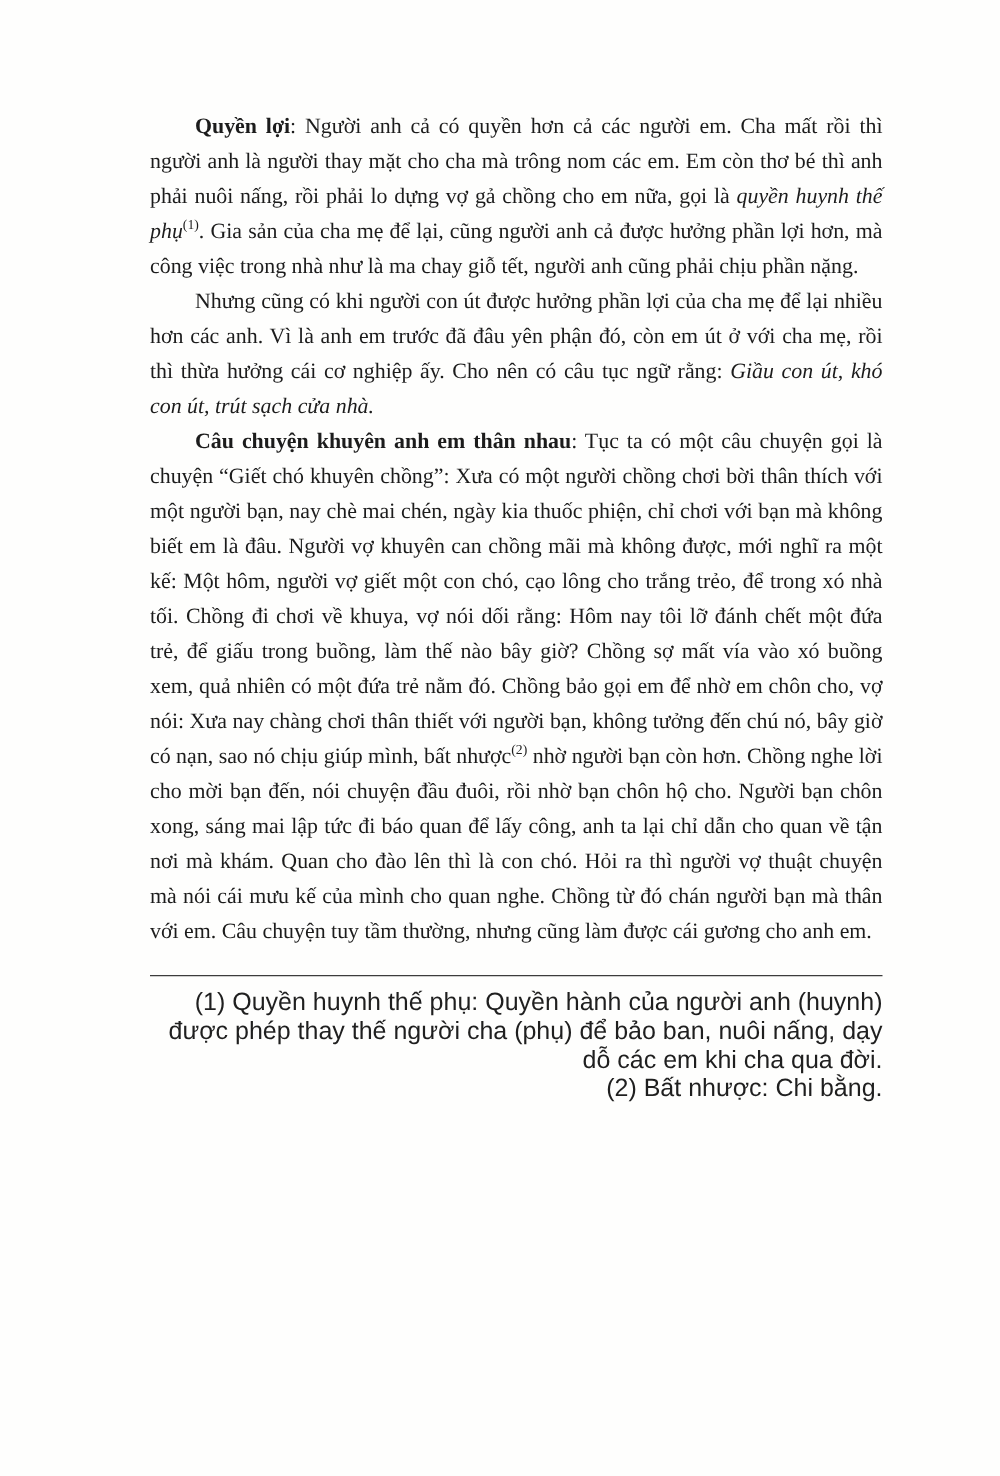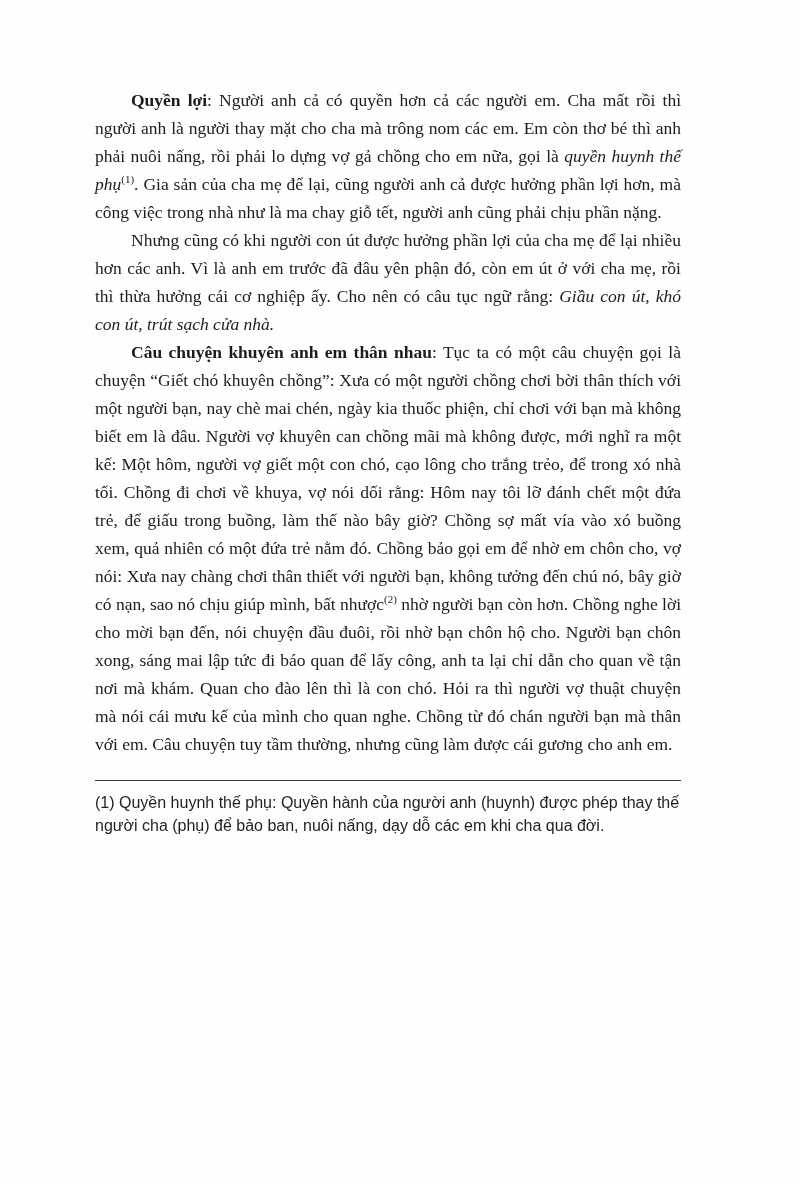--- a/index.html
+++ b/index.html
@@ -10,21 +10,21 @@
   .page {
     position: relative;
     width: 800px;
     height: 1181px;
     background: #fefefdff;
     overflow: hidden;
     color: #1b1b1b;
   }
   .text-block {
     position: absolute;
-    left: 95px;
+    left: 120px;
     top: 86px;
     width: 586px;
     font-family: "Liberation Serif", "DejaVu Serif", serif;
     font-size: 17.5px;
     line-height: 28px;
     text-align: justify;
     color: #1c1c1c;
   }
   .para {
     margin: 0;
@@ -35,23 +35,23 @@
   .para sup {
     font-size: 11px;
     line-height: 0;
     vertical-align: super;
   }
   .footnotes {
     margin-top: 22px;
     border-top: 1px solid #3c3c3c;
     padding-top: 10px;
     font-family: "Liberation Sans", "DejaVu Sans", sans-serif;
-    font-size: 16px;
+    font-size: 20px;
     line-height: 23px;
-    text-align: left;
+    text-align: right;
     color: #1f1f1f;
   }
   .footnote { margin: 0; }
   .page-footer {
     position: absolute;
     left: 50px;
     top: 1030px;
     display: flex;
     align-items: flex-end;
   }
@@ -83,17 +83,18 @@
 
 <div class="page">
 
   <main class="text-block">
     <p class="para"><span class="b">Quyền lợi</span><span>: Người anh cả có quyền hơn cả các người em. Cha mất rồi thì người anh là người thay mặt cho cha mà trông nom các em. Em còn thơ bé thì anh phải nuôi nấng, rồi phải lo dựng vợ gả chồng cho em nữa, gọi là </span><span class="i">quyền huynh thế phụ</span><sup>(1)</sup><span>. Gia sản của cha mẹ để lại, cũng người anh cả được hưởng phần lợi hơn, mà công việc trong nhà như là ma chay giỗ tết, người anh cũng phải chịu phần nặng.</span></p>
     <p class="para"><span>Nhưng cũng có khi người con út được hưởng phần lợi của cha mẹ để lại nhiều hơn các anh. Vì là anh em trước đã đâu yên phận đó, còn em út ở với cha mẹ, rồi thì thừa hưởng cái cơ nghiệp ấy. Cho nên có câu tục ngữ rằng: </span><span class="i">Giầu con út, khó con út, trút sạch cửa nhà.</span></p>
     <p class="para"><span class="b">Câu chuyện khuyên anh em thân nhau</span><span>: Tục ta có một câu chuyện gọi là chuyện “Giết chó khuyên chồng”: Xưa có một người chồng chơi bời thân thích với một người bạn, nay chè mai chén, ngày kia thuốc phiện, chỉ chơi với bạn mà không biết em là đâu. Người vợ khuyên can chồng mãi mà không được, mới nghĩ ra một kế: Một hôm, người vợ giết một con chó, cạo lông cho trắng trẻo, để trong xó nhà tối. Chồng đi chơi về khuya, vợ nói dối rằng: Hôm nay tôi lỡ đánh chết một đứa trẻ, để giấu trong buồng, làm thế nào bây giờ? Chồng sợ mất vía vào xó buồng xem, quả nhiên có một đứa trẻ nằm đó. Chồng bảo gọi em để nhờ em chôn cho, vợ nói: Xưa nay chàng chơi thân thiết với người bạn, không tưởng đến chú nó, bây giờ có nạn, sao nó chịu giúp mình, bất nhược</span><sup>(2)</sup><span> nhờ người bạn còn hơn. Chồng nghe lời cho mời bạn đến, nói chuyện đầu đuôi, rồi nhờ bạn chôn hộ cho. Người bạn chôn xong, sáng mai lập tức đi báo quan để lấy công, anh ta lại chỉ dẫn cho quan về tận nơi mà khám. Quan cho đào lên thì là con chó. Hỏi ra thì người vợ thuật chuyện mà nói cái mưu kế của mình cho quan nghe. Chồng từ đó chán người bạn mà thân với em. Câu chuyện tuy tầm thường, nhưng cũng làm được cái gương cho anh em.</span></p>
 
     <div class="footnotes">
       <p class="footnote">(1) Quyền huynh thế phụ: Quyền hành của người anh (huynh) được phép thay thế người cha (phụ) để bảo ban, nuôi nấng, dạy dỗ các em khi cha qua đời.</p>
+      <p class="footnote">(2) Bất nhược: Chi bằng.</p>
     </div>
   </main>
 
 
 </div>
 
 </body></html>

